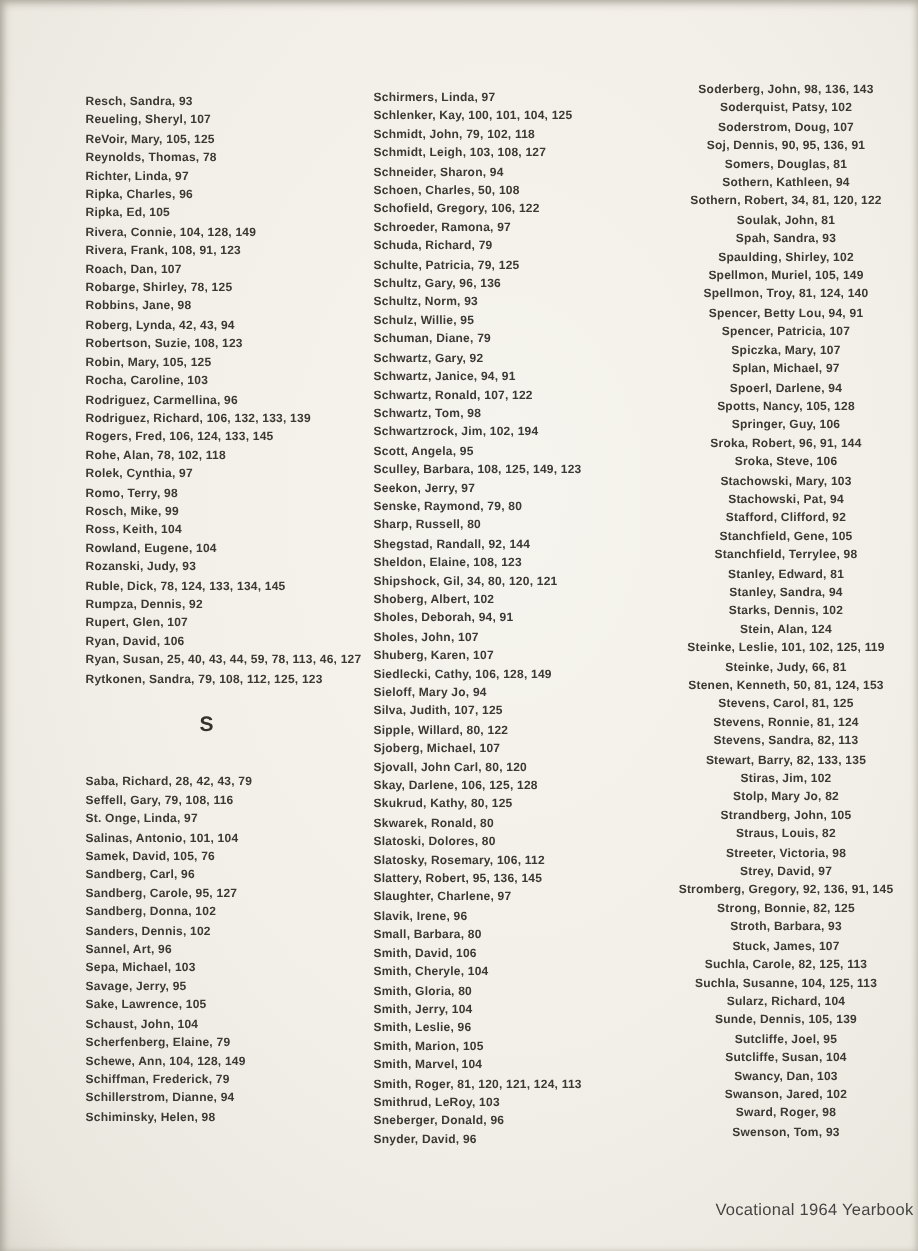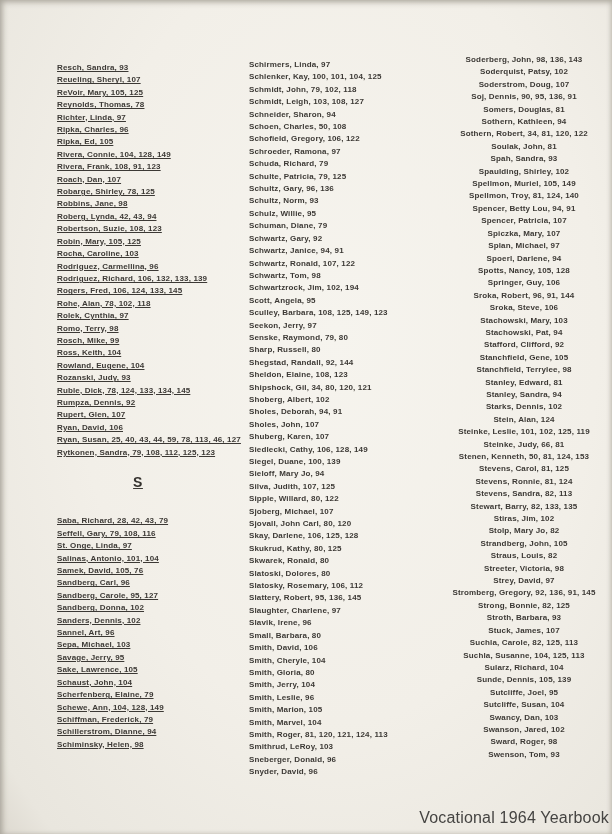--- a/index.html
+++ b/index.html
@@ -27,41 +27,41 @@
     width: 552px;
     display: flex;
   }
   .col {
     color: #3c3935;
     font-size: 8px;
     font-weight: 700;
     letter-spacing: 0.15px;
     line-height: 12.4px;
   }
-  .col-1 { width: 192px; padding-top: 8px; text-decoration: underline; }
+  .col-1 { width: 192px; padding-top: 8px; }
   .col-2 { width: 190px; padding-top: 5px; }
   .col-3 { width: 170px; padding-top: 0; text-align: center; }
   .entry {
     padding-left: 14px;
     text-indent: -14px;
     white-space: normal;
   }
   .letter-head {
     font-size: 14px;
     font-weight: 700;
     text-align: center;
     letter-spacing: 0.5px;
     margin: 17px 30px 27px 0;
     color: #35322e;
   }
   .caption {
     position: absolute;
     right: 3px;
-    bottom: 7px;
-    font-size: 16px;
+    bottom: 21px;
+    font-size: 11px;
     font-weight: 400;
     color: #454442;
     letter-spacing: 0.2px;
   }
 </style>
 </head>
 <body>
 
 <div class="scan">
   <div class="columns">
@@ -150,21 +150,20 @@
           <div class="entry">Senske, Raymond, 79, 80</div>
           <div class="entry">Sharp, Russell, 80</div>
           <div class="entry">Shegstad, Randall, 92, 144</div>
           <div class="entry">Sheldon, Elaine, 108, 123</div>
           <div class="entry">Shipshock, Gil, 34, 80, 120, 121</div>
           <div class="entry">Shoberg, Albert, 102</div>
           <div class="entry">Sholes, Deborah, 94, 91</div>
           <div class="entry">Sholes, John, 107</div>
           <div class="entry">Shuberg, Karen, 107</div>
           <div class="entry">Siedlecki, Cathy, 106, 128, 149</div>
-          <div class="entry">Siegel, Duane, 100, 139</div>
           <div class="entry">Sieloff, Mary Jo, 94</div>
           <div class="entry">Silva, Judith, 107, 125</div>
           <div class="entry">Sipple, Willard, 80, 122</div>
           <div class="entry">Sjoberg, Michael, 107</div>
           <div class="entry">Sjovall, John Carl, 80, 120</div>
           <div class="entry">Skay, Darlene, 106, 125, 128</div>
           <div class="entry">Skukrud, Kathy, 80, 125</div>
           <div class="entry">Skwarek, Ronald, 80</div>
           <div class="entry">Slatoski, Dolores, 80</div>
           <div class="entry">Slatosky, Rosemary, 106, 112</div>

